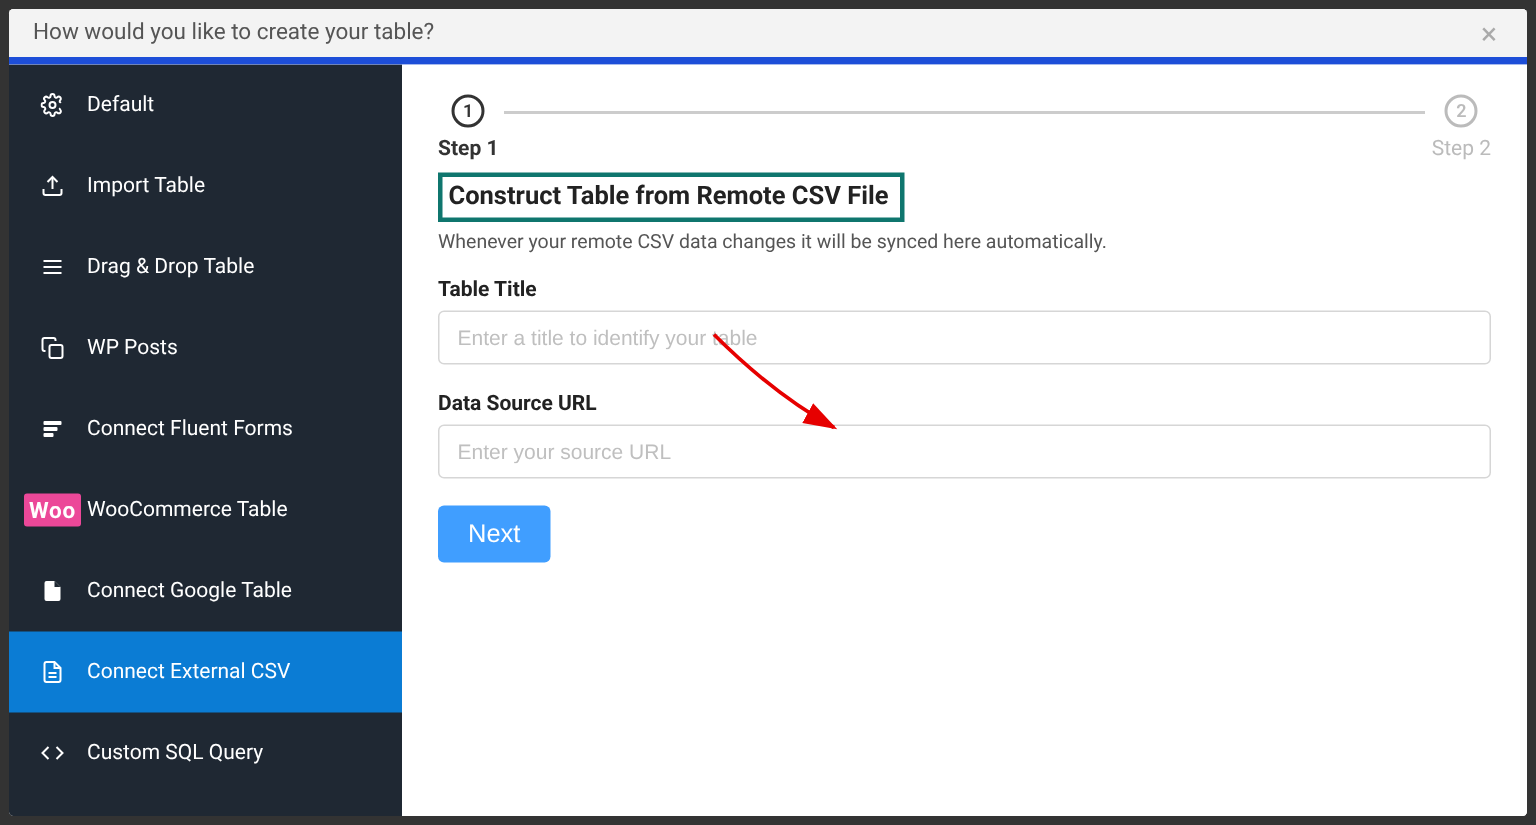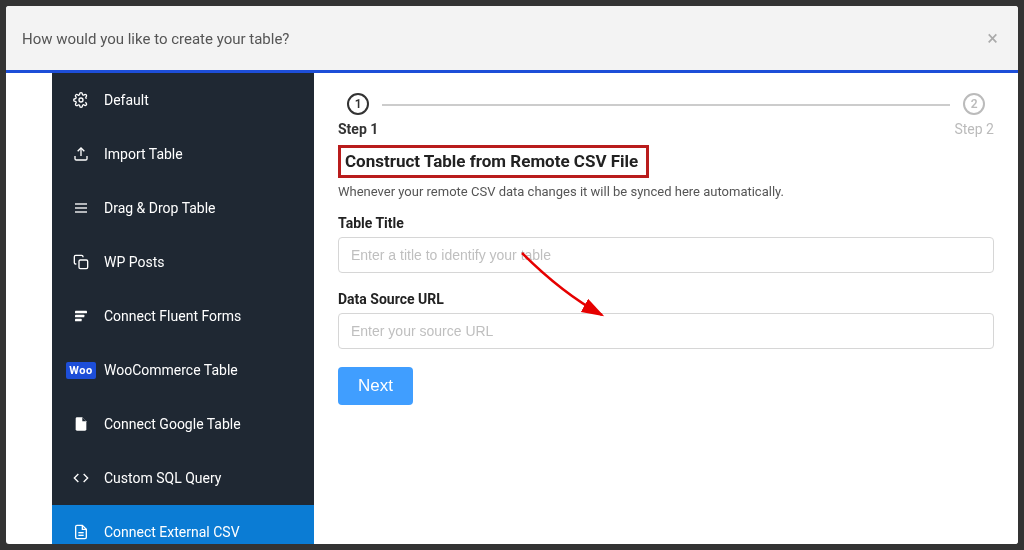--- a/index.html
+++ b/index.html
@@ -18,43 +18,42 @@
       right: 6px;
       bottom: 6px;
       background: #fff;
       border-radius: 3px;
       overflow: hidden;
       display: flex;
       flex-direction: column;
     }
     .modal-header {
       background: #f3f3f3;
-      padding: 22px 16px;
+      padding: 6px 16px;
       display: flex;
       justify-content: space-between;
-      align-items: flex-end;
-      border-bottom: 3px solid #1d4ed8;
+      align-items: flex-start;
+      border-bottom: 5px solid #1d4ed8;
     }
     .modal-title {
       font-size: 15px;
       color: #555;
       font-weight: 400;
     }
     .close-btn {
       font-size: 20px;
       color: #aaa;
       cursor: pointer;
       line-height: 1;
       padding: 0 4px;
     }
     .modal-body {
       flex: 1;
       display: flex;
       overflow: hidden;
-      margin-left: 46px;
     }
     .sidebar {
       width: 262px;
       background: #1f2833;
       overflow-y: auto;
     }
     .sidebar-item {
       display: flex;
       align-items: center;
       padding: 18px 20px;
@@ -111,21 +110,21 @@
       height: 2px;
       background: #ccc;
       flex: 1;
       margin: 0 4px;
       margin-bottom: 20px;
     }
     .content-heading {
       font-size: 17px;
       font-weight: 700;
       color: #222;
-      border: 3px solid #b91c1c;
+      border: 3px solid #0f766e;
       display: inline-block;
       padding: 3px 8px 4px 4px;
       margin-bottom: 6px;
     }
     .content-sub {
       font-size: 13px;
       color: #555;
       margin-bottom: 16px;
     }
     .field-label {
@@ -154,23 +153,23 @@
       font-size: 17px;
       cursor: pointer;
     }
     .arrow-annot {
       position: absolute;
       left: 198px;
       top: 170px;
       pointer-events: none;
     }
     .woo-badge {
-      background: #1d4ed8;
+      background: #ec4899;
       color: #fff;
-      font-size: 11px;
+      font-size: 15px;
       font-weight: 700;
       padding: 2px 3px;
       border-radius: 2px;
       letter-spacing: 0.5px;
     }
   </style>
 </head>
 <body>
 
 <div class="modal">
@@ -237,39 +236,39 @@
       </div>
       <div class="sidebar-item">
         <span class="sidebar-icon">
           <svg width="16" height="16" viewBox="0 0 24 24" fill="#fff">
               <path d="M14 2H6a2 2 0 0 0-2 2v16a2 2 0 0 0 2 2h12a2 2 0 0 0 2-2V8l-6-6z"></path>
               <path d="M14 2v6h6" fill="#1f2833"></path>
             </svg>
         </span>
         <span>Connect Google Table</span>
       </div>
-      <div class="sidebar-item">
-        <span class="sidebar-icon">
-          <svg width="16" height="16" viewBox="0 0 24 24" fill="none" stroke="#fff" stroke-width="2">
-              <polyline points="16 18 22 12 16 6"></polyline>
-              <polyline points="8 6 2 12 8 18"></polyline>
-            </svg>
-        </span>
-        <span>Custom SQL Query</span>
-      </div>
       <div class="sidebar-item active">
         <span class="sidebar-icon">
           <svg width="16" height="16" viewBox="0 0 24 24" fill="none" stroke="#fff" stroke-width="2">
               <path d="M14 2H6a2 2 0 0 0-2 2v16a2 2 0 0 0 2 2h12a2 2 0 0 0 2-2V8z"></path>
               <polyline points="14 2 14 8 20 8"></polyline>
               <line x1="8" y1="13" x2="16" y2="13"></line>
               <line x1="8" y1="17" x2="16" y2="17"></line>
             </svg>
         </span>
         <span>Connect External CSV</span>
+      </div>
+      <div class="sidebar-item">
+        <span class="sidebar-icon">
+          <svg width="16" height="16" viewBox="0 0 24 24" fill="none" stroke="#fff" stroke-width="2">
+              <polyline points="16 18 22 12 16 6"></polyline>
+              <polyline points="8 6 2 12 8 18"></polyline>
+            </svg>
+        </span>
+        <span>Custom SQL Query</span>
       </div>
     </div>
 
     <div class="main">
 
       <svg class="arrow-annot" width="120" height="90">
         <defs>
           <marker id="ah" markerWidth="10" markerHeight="10" refX="8" refY="3" orient="auto">
             <path d="M0,0 L9,3 L0,6 Z" fill="#e60000"></path>
           </marker>

